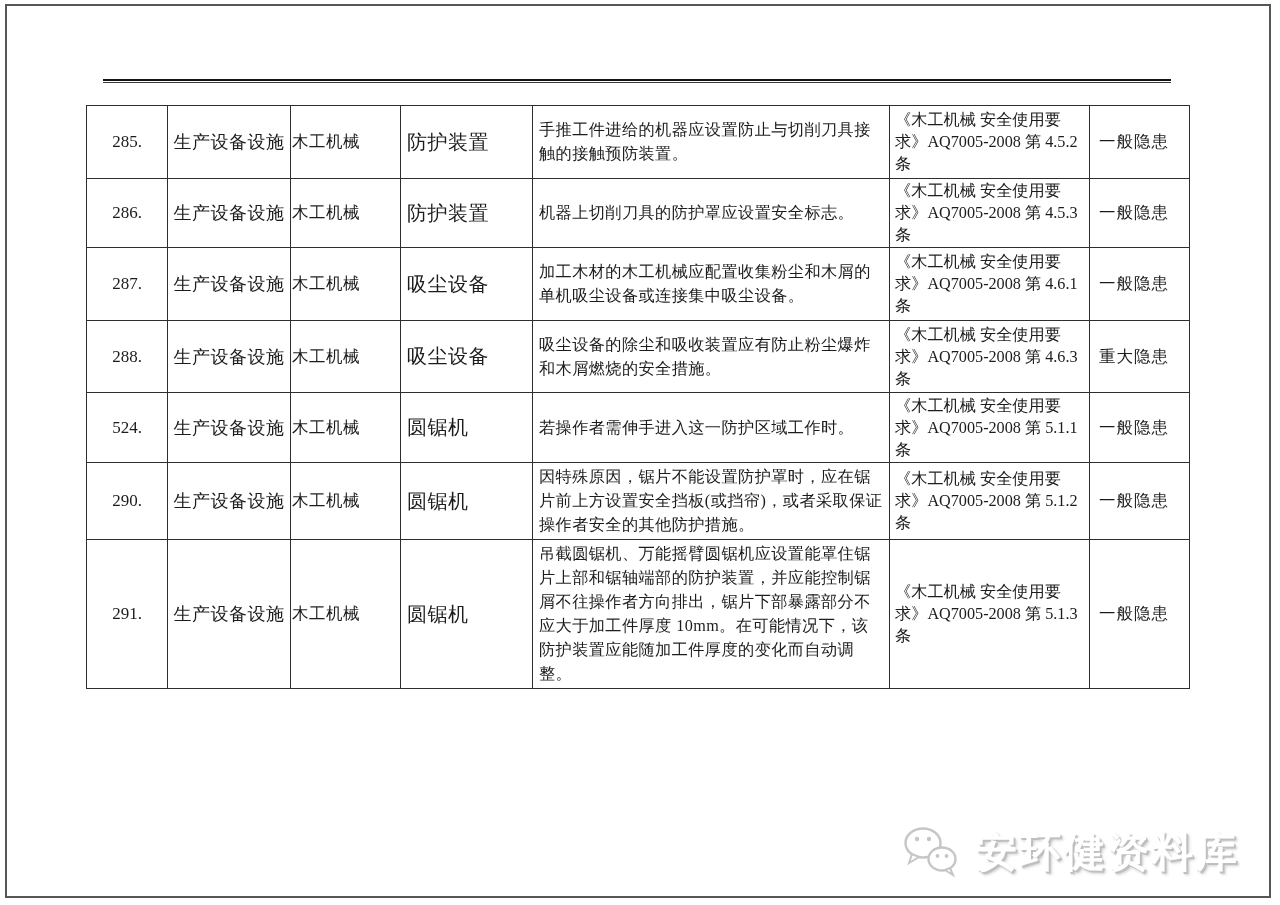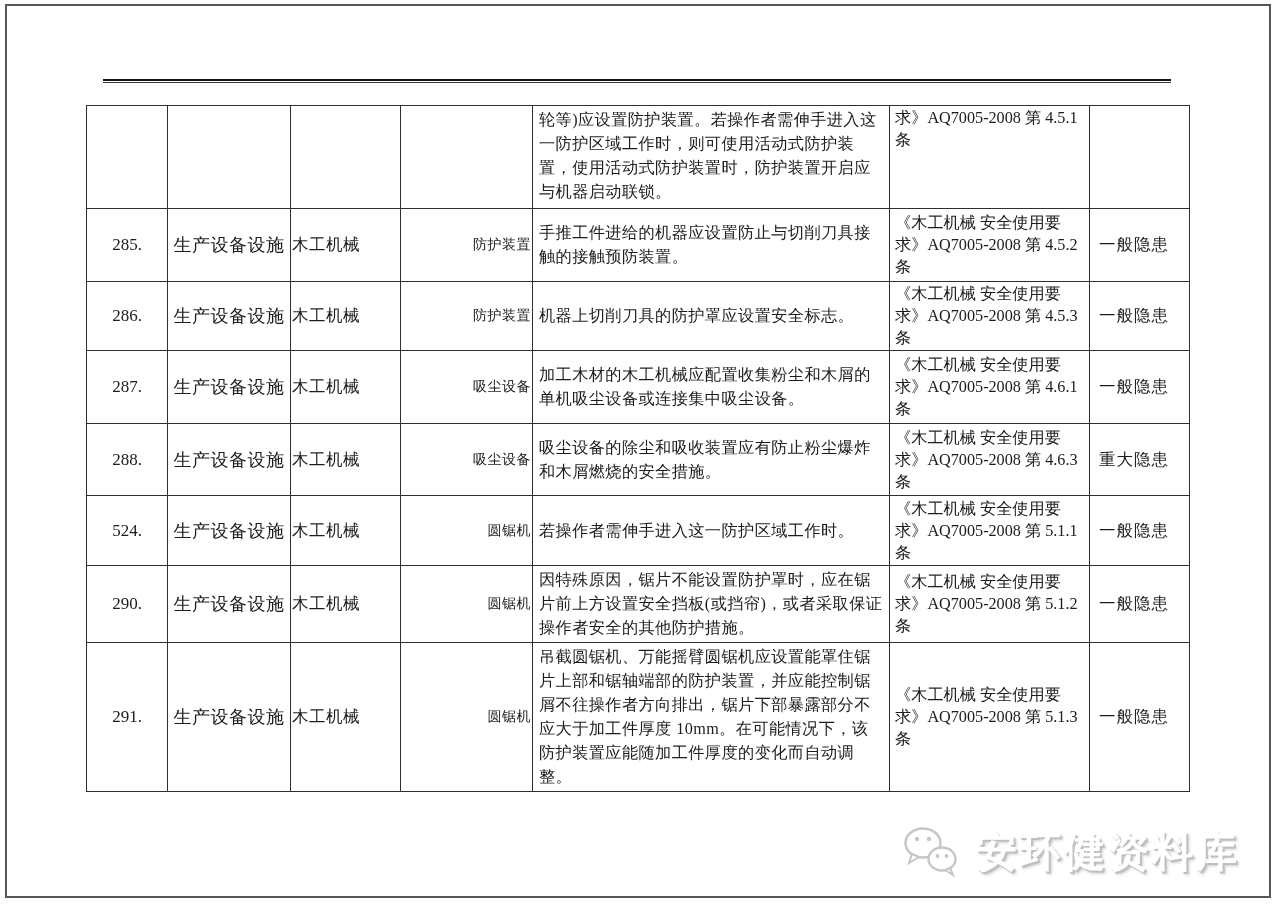--- a/index.html
+++ b/index.html
@@ -27,21 +27,21 @@
     border:1px solid #2e2e2e;vertical-align:middle;overflow:hidden;
     box-sizing:border-box;
   }
   tr.r0{height:103px;} tr.r1{height:73px;} tr.r2{height:66px;}
   tr.r3{height:73px;} tr.r4{height:72px;} tr.r5{height:70px;}
   tr.r6{height:73px;} tr.r7{height:118px;} tr.r8{height:25px;}
   tr.top-align td{vertical-align:top;}
   .c-no{text-align:center;font-size:17px;}
   .c-cat{text-align:center;font-size:18px;letter-spacing:.5px;}
   .c-sub{font-size:16.5px;letter-spacing:.5px;}
-  .c-item{padding-left:6px;font-size:14px;letter-spacing:.5px;text-align:right;}
+  .c-item{padding-left:6px;font-size:20px;letter-spacing:.5px;}
   .c-desc{padding:2px 6px;font-size:16.2px;line-height:24px;letter-spacing:.4px;text-align:left;}
   .c-ref{padding:1px 5px;font-size:16.2px;line-height:22px;text-align:left;}
   .c-haz{padding-left:9px;font-size:16.5px;letter-spacing:1px;}
   
   .watermark{
     position:absolute;right:40px;top:820px;height:64px;
     display:flex;align-items:center;gap:16px;pointer-events:none;
   }
   .wm-icon{width:58px;height:52px;flex:0 0 auto;}
   .wm-text{
@@ -61,29 +61,20 @@
   <colgroup>
     <col style="width:81px">
       <col style="width:123px">
       <col style="width:110px">
     <col style="width:132px">
       <col style="width:357px">
       <col style="width:200px">
     <col style="width:100px">
   </colgroup>
   <tbody>
-    <tr class="r0 top-align">
-      <td class="c-no"></td>
-      <td class="c-cat"></td>
-      <td class="c-sub"></td>
-      <td class="c-item"></td>
-      <td class="c-desc">轮等)应设置防护装置。若操作者需伸手进入这一防护区域工作时，则可使用活动式防护装置，使用活动式防护装置时，防护装置开启应与机器启动联锁。</td>
-      <td class="c-ref">求》AQ7005-2008 第 4.5.1 条</td>
-      <td class="c-haz"></td>
-    </tr>
     <tr class="r1">
       <td class="c-no">285.</td>
       <td class="c-cat">生产设备设施</td>
       <td class="c-sub">木工机械</td>
       <td class="c-item">防护装置</td>
       <td class="c-desc">手推工件进给的机器应设置防止与切削刀具接触的接触预防装置。</td>
       <td class="c-ref">《木工机械 安全使用要求》AQ7005-2008 第 4.5.2 条</td>
       <td class="c-haz">一般隐患</td>
     </tr>
     <tr class="r2">

